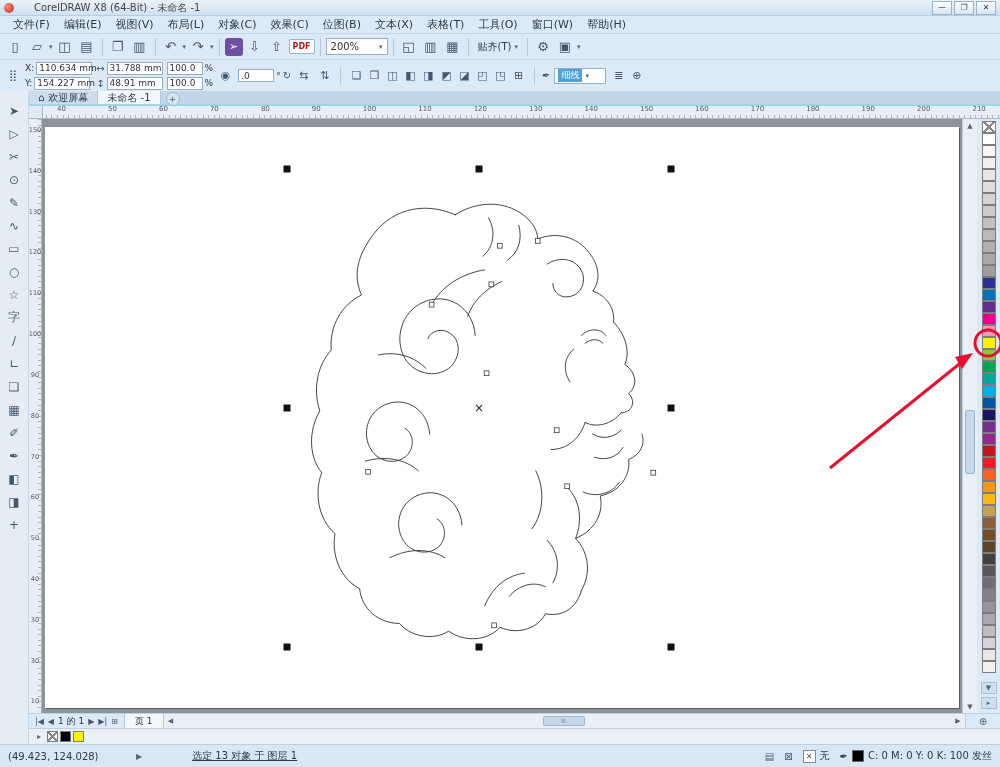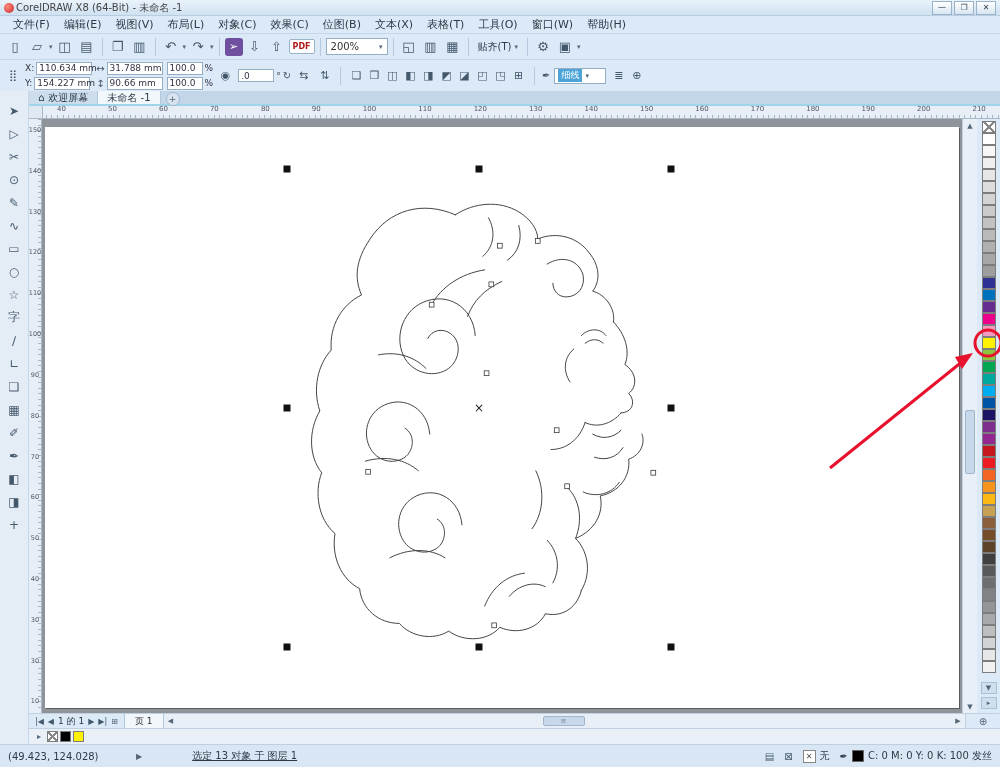--- a/index.html
+++ b/index.html
@@ -1,20 +1,20 @@
 <!DOCTYPE html>
 <html><head>
 <meta charset="utf-8">
 <style>
   html,body{margin:0;padding:0;width:1000px;height:767px;overflow:hidden;
     font-family:"DejaVu Sans","Liberation Sans",sans-serif;font-size:11px;color:#333;
     background:#d9e7f4;position:relative;}
   
   .titlebar{height:16px;background:linear-gradient(#eaf3fb,#cfe1f1);display:flex;align-items:center;
-    padding:0 4px;font-size:10px;color:#444;gap:2px;border-bottom:1px solid #b9cde0;box-sizing:border-box;}
+    padding:0 4px;font-size:10px;color:#444;gap:20px;border-bottom:1px solid #b9cde0;box-sizing:border-box;}
   .app-icon{width:10px;height:10px;border-radius:50%;background:radial-gradient(circle at 35% 35%,#ff8a7a,#c62828);flex:0 0 auto;}
   .title-text{flex:1;white-space:nowrap;overflow:hidden;}
   .win-btns{display:flex;gap:2px;}
   .win-btn{width:18px;height:12px;border:1px solid #9ab3c8;background:linear-gradient(#fff,#d8e6f2);
     font-size:8px;display:flex;align-items:center;justify-content:center;color:#345;}
   
   .menubar{height:17px;background:#dce9f6;display:flex;align-items:flex-start;padding-left:6px;box-sizing:border-box;}
   .menu-item{padding:1px 7px;font-size:11px;color:#2c3a47;white-space:nowrap;}
   
   .toolbar{height:26px;background:#dce9f6;border-top:1px solid #c5d7e8;display:flex;align-items:center;
@@ -214,21 +214,21 @@
         <span class="pb-input">154.227 mm</span>
       </div>
   </div>
   <div class="stack">
     <div class="pb-field">
         <span class="pb-glyph">↔</span>
         <span class="pb-input">31.788 mm</span>
       </div>
     <div class="pb-field">
         <span class="pb-glyph">↕</span>
-        <span class="pb-input">90.66 mm</span>
+        <span class="pb-input">48.91 mm</span>
       </div>
   </div>
   <div class="stack">
     <div class="pb-field">
         <span class="pb-input sm">100.0</span>
         <span>%</span>
       </div>
     <div class="pb-field">
         <span class="pb-input sm">100.0</span>
         <span>%</span>

